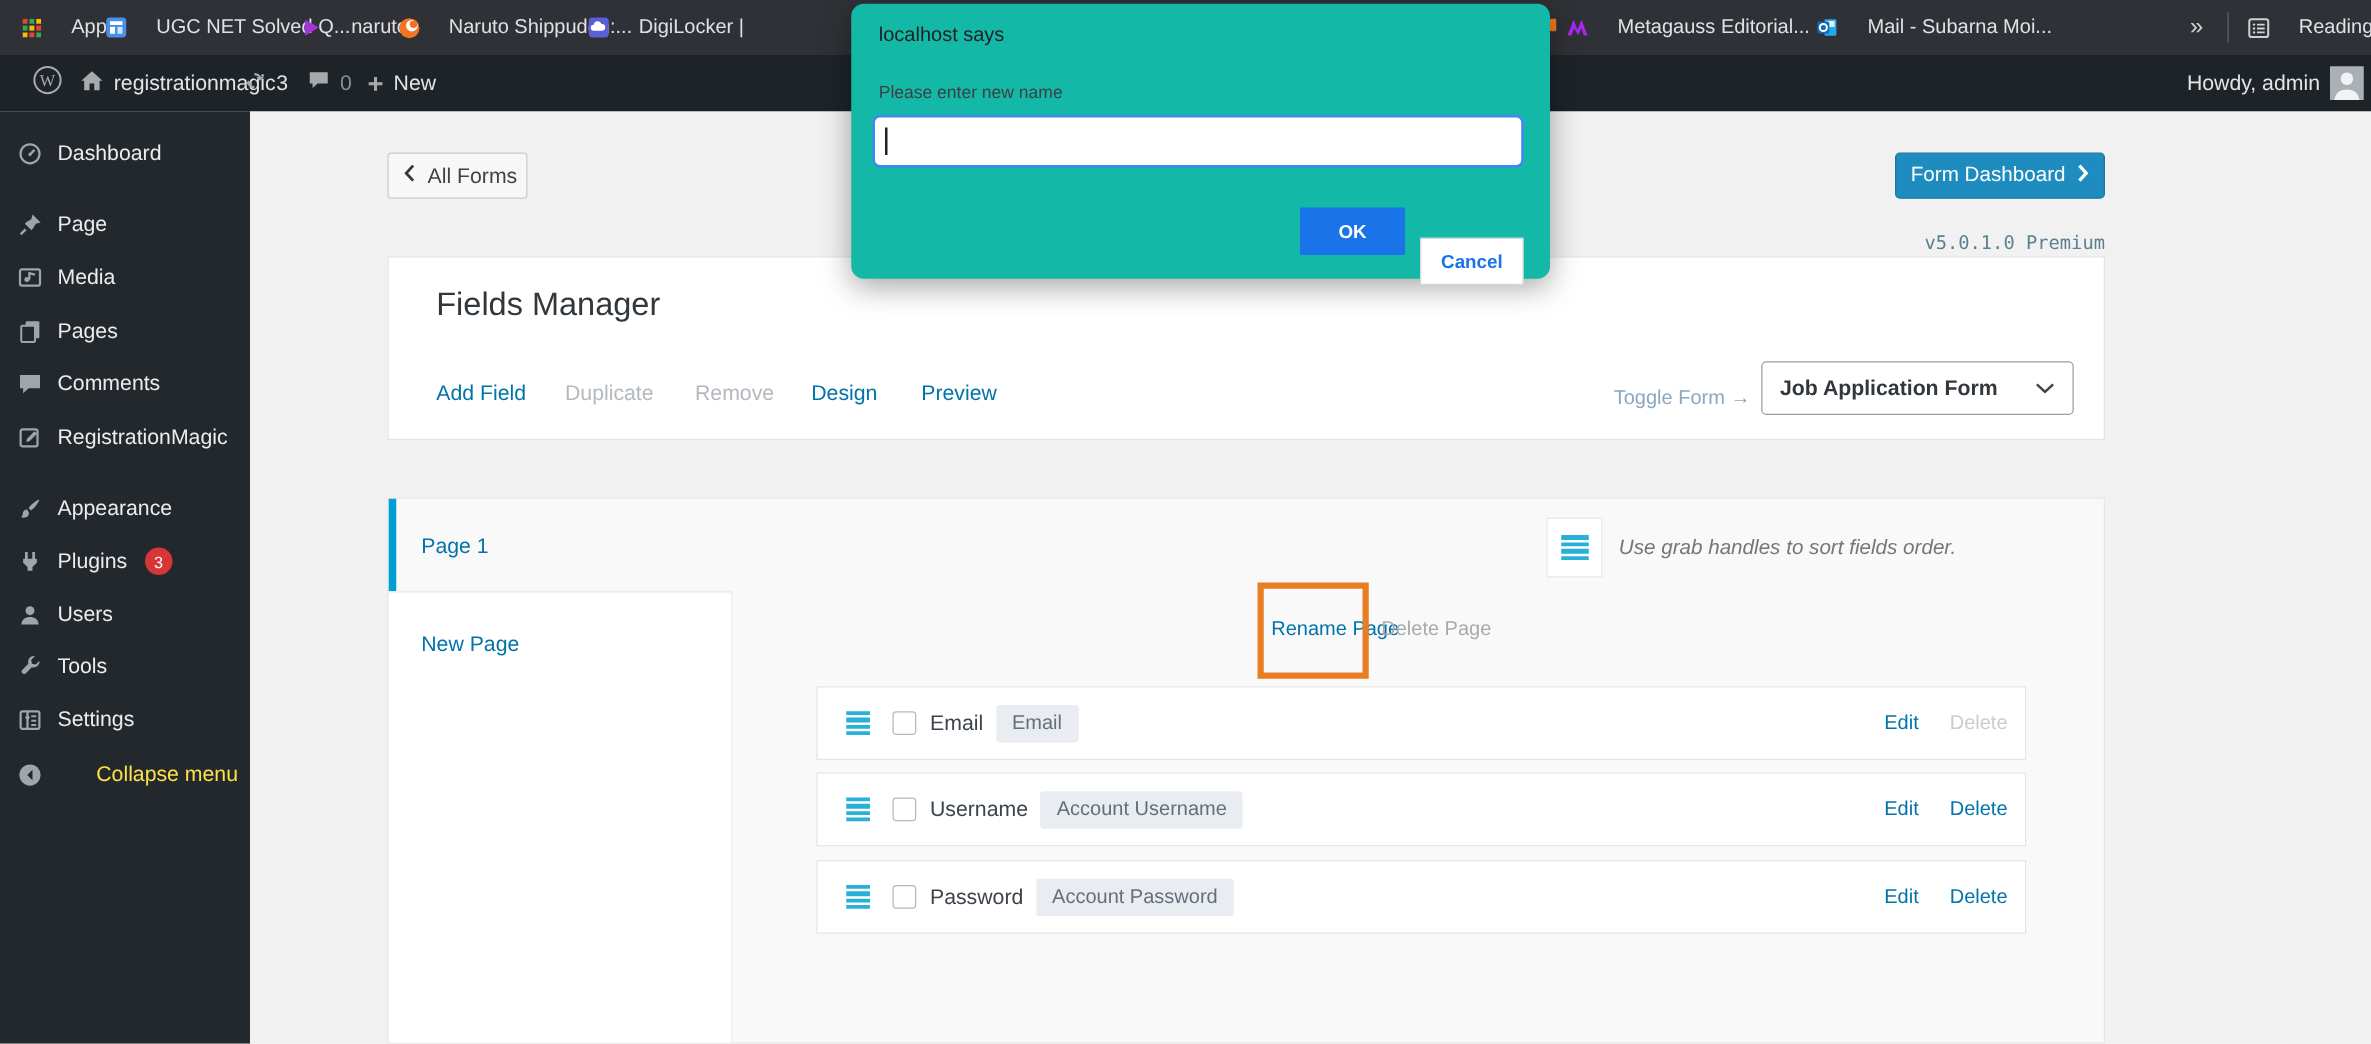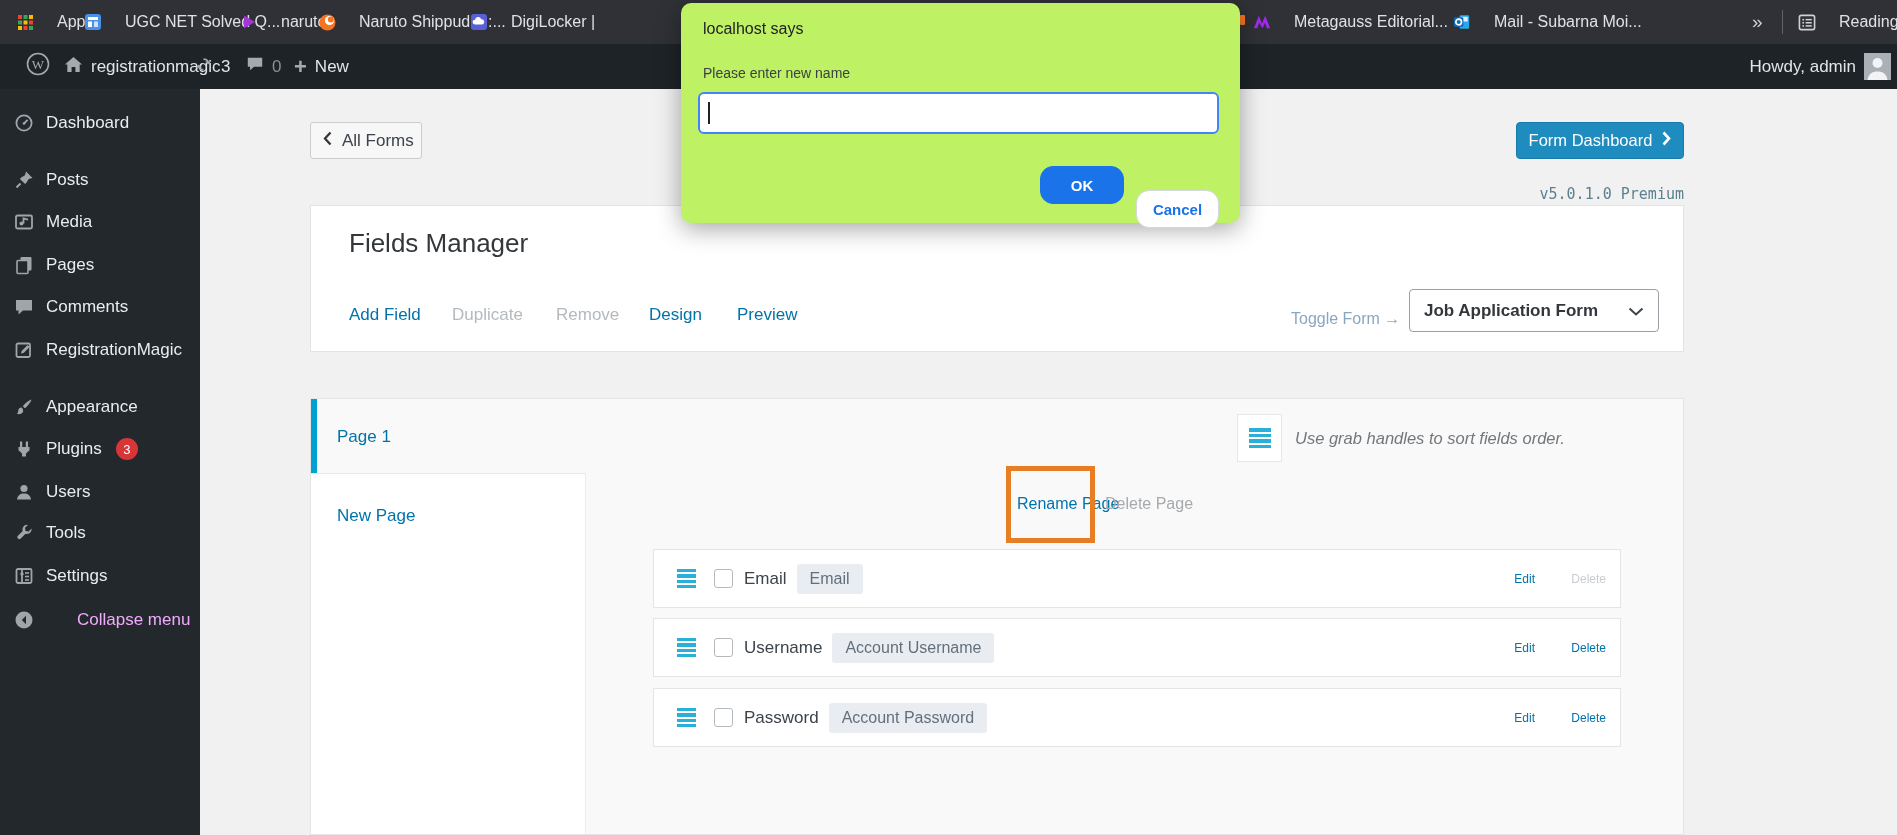--- a/index.html
+++ b/index.html
@@ -16,21 +16,21 @@
   
   .adminbar { position:absolute; top:44px; left:0; width:100%; height:45px; background:#1d2327; z-index:9; }
   .ab-item { position:absolute; top:0; height:45px; display:flex; align-items:center; gap:8px; color:#e2e4e7; font-size:17px; white-space:nowrap; }
   .ab-count-gray { color:#8c8f94; }
   .avatar { width:27px; height:27px; background:#aab0b5; display:inline-flex; align-items:flex-end; justify-content:center; overflow:hidden; }
 
   
   .sidebar { position:absolute; top:89px; left:0; width:200px; height:746px; background:#23282d; z-index:8; }
   .side-item { position:absolute; left:0; width:200px; height:38px; display:flex; align-items:center; gap:12px; padding-left:14px; color:#eaecee; font-size:17px; cursor:pointer; }
   .side-item .icon20 { width:20px; height:20px; flex:0 0 20px; }
-  .side-item.muted { color:#f0abfc;gap:43px; }
+  .side-item.muted { color:#fde047;gap:43px; }
   .badge { background:#d63638; color:#fff; border-radius:50%; min-width:22px; height:22px; display:inline-flex; align-items:center; justify-content:center; font-size:13px; margin-left:2px; }
 
   
   .btn-all-forms { position:absolute; left:310px; top:122px; width:112px; height:37px; background:#f7f7f7; border:1px solid #cccccc; border-radius:3px; display:flex; align-items:center; gap:10px; padding-left:12px; color:#3c434a; font-size:17px; cursor:pointer; }
   .btn-form-dashboard { position:absolute; left:1516px; top:122px; width:168px; height:37px; background:#1e8cbe; border:1px solid #1879a7; border-radius:4px; display:flex; align-items:center; justify-content:center; gap:10px; color:#fff; font-size:16.5px; cursor:pointer; }
   .version { position:absolute; left:1455px; top:185px; width:229px; text-align:right; font-family:"DejaVu Sans Mono", monospace; font-size:15px; color:#5c8090; }
 
   .fields-card { position:absolute; left:310px; top:205px; width:1374px; height:147px; background:#fff; border:1px solid #e3e3e3; }
   .fm-title { position:absolute; left:38px; top:22px; font-size:26px; color:#32373c; }
   .fm-link { position:absolute; top:99px; font-size:17px; cursor:pointer; }
@@ -51,32 +51,32 @@
   .grab.small i { width:19px; height:3.2px; gap:2px; }
   .sort-hint { position:absolute; left:984px; top:30px; font-size:16.5px; font-style:italic; color:#72777c; }
   .rename-page { position:absolute; left:706px; top:96px; font-size:16px; color:#0073aa; cursor:pointer; }
   .delete-page { position:absolute; left:794px; top:96px; font-size:16px; color:#a7aaad; cursor:pointer; }
   .orange-box { position:absolute; left:695px; top:67px; width:89px; height:77px; border:5px solid #e87e23; z-index:5; }
 
   .field-row { position:absolute; left:342px; width:968px; height:59px; background:#fff; border:1px solid #e5e5e5; display:flex; align-items:center; padding-left:23px; }
   .field-row .checkbox { width:19px; height:19px; background:#fff; border:1px solid #b4b9be; border-radius:3px; margin-left:18px; cursor:pointer; }
   .field-row .flabel { margin-left:11px; font-size:17px; color:#3c434a; }
   .field-row .chip { margin-left:10px; background:#e9edf2; color:#646f7c; font-size:16px; padding:6px 13px; border-radius:3px; }
-  .row-link { position:absolute; top:50%; transform:translateY(-50%); font-size:12px; cursor:pointer; }
+  .row-link { position:absolute; top:50%; transform:translateY(-50%); font-size:16px; cursor:pointer; }
   .row-edit { right:85px; color:#0073aa; }
   .row-del { right:14px; color:#0073aa; }
   .row-del.disabled { color:#c8ccd0; }
 
   
-  .dialog { position:absolute; left:681px; top:3px; width:559px; height:220px; background:#bef264; border-radius:10px; box-shadow:0 6px 24px rgba(0,0,0,.35); z-index:100; }
+  .dialog { position:absolute; left:681px; top:3px; width:559px; height:220px; background:#14b8a6; border-radius:10px; box-shadow:0 6px 24px rgba(0,0,0,.35); z-index:100; }
   .dlg-title { position:absolute; left:22px; top:17px; font-size:16px; color:#202124; }
   .dlg-msg { position:absolute; left:22px; top:62px; font-size:14px; color:#3c4043; }
   .dlg-input { position:absolute; left:17px; top:89px; width:521px; height:42px; border:2px solid #4285f4; border-radius:6px; background:#fff; outline:none; font-size:15px; padding:0 10px; font-family:"Liberation Sans", sans-serif; }
   .dlg-caret { position:absolute; left:27px; top:99px; width:2px; height:22px; background:#202124; }
-  .dlg-btn { position:absolute; top:163px; height:38px; border-radius:13px; display:flex; align-items:center; justify-content:center; font-size:15px; font-weight:bold; cursor:pointer; }
+  .dlg-btn { position:absolute; top:163px; height:38px; border-radius:1px; display:flex; align-items:center; justify-content:center; font-size:15px; font-weight:bold; cursor:pointer; }
   .dlg-ok { left:359px; width:84px; background:#1a73e8; color:#fff; border:1px solid #1a73e8; }
   .dlg-cancel { left:455px; width:83px; background:#fff; color:#1a73e8; border:1px solid #d5d8dc;margin-top:24px; }
   .fav-sliver { position:absolute; left:1240px; top:15px; width:5px; height:10px; background:#f47521; border-radius:1px; z-index:50; }
 </style>
 </head>
 <body>
 
 <div class="screen">
 
   <div class="bookmarks-bar">
@@ -231,21 +231,21 @@
             <line x1="10" y1="10.5" x2="13.6" y2="6.9" stroke="#a0a5aa" stroke-width="1.8"></line>
             <circle cx="10" cy="10.5" r="1.3" fill="#a0a5aa"></circle>
           </svg></span>
       <span>Dashboard</span>
     </div>
     <div class="side-item" style="top:72px">
       <span class="icon20"><svg width="20" height="20" viewBox="0 0 20 20">
             <path d="M12 1.5l6.5 6.5-3.8 1-2.3 3.8-1.3 1.3-5.2-5.2 1.3-1.3 3.8-2.3z" fill="#a0a5aa"></path>
             <line x1="6.5" y1="13.5" x2="2.5" y2="17.5" stroke="#a0a5aa" stroke-width="2"></line>
           </svg></span>
-      <span>Posts</span>
+      <span>Page</span>
     </div>
     <div class="side-item" style="top:114px">
       <span class="icon20"><svg width="20" height="20" viewBox="0 0 20 20">
             <rect x="2" y="3.5" width="16" height="13" rx="1.5" fill="none" stroke="#a0a5aa" stroke-width="1.8"></rect>
             <circle cx="7.5" cy="11.5" r="2" fill="#a0a5aa"></circle>
             <path d="M9.5 11.5V6.5l4.5 1.2" stroke="#a0a5aa" stroke-width="1.8" fill="none"></path>
           </svg></span>
       <span>Media</span>
     </div>
     <div class="side-item" style="top:157px">

